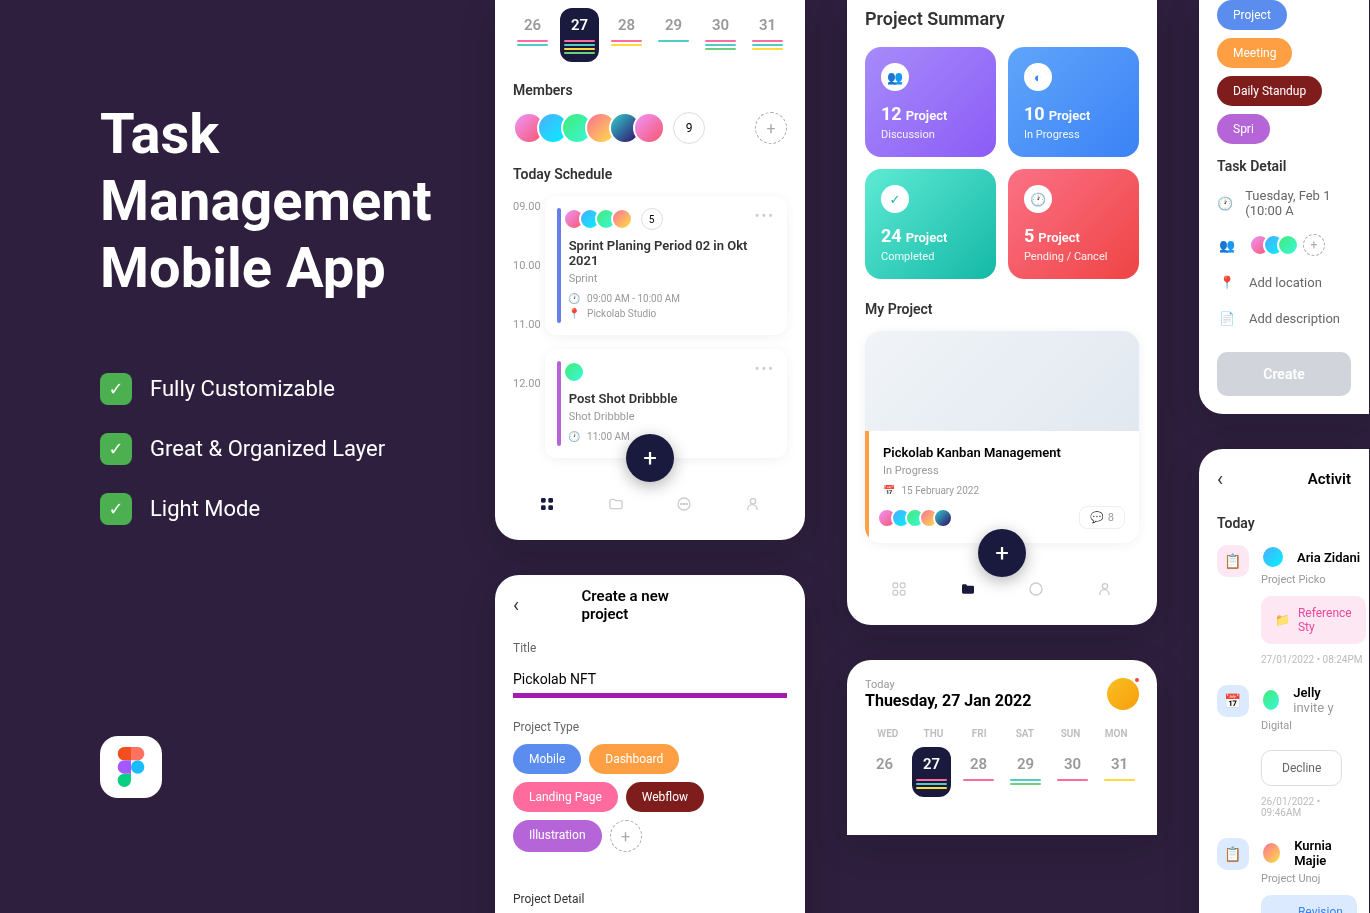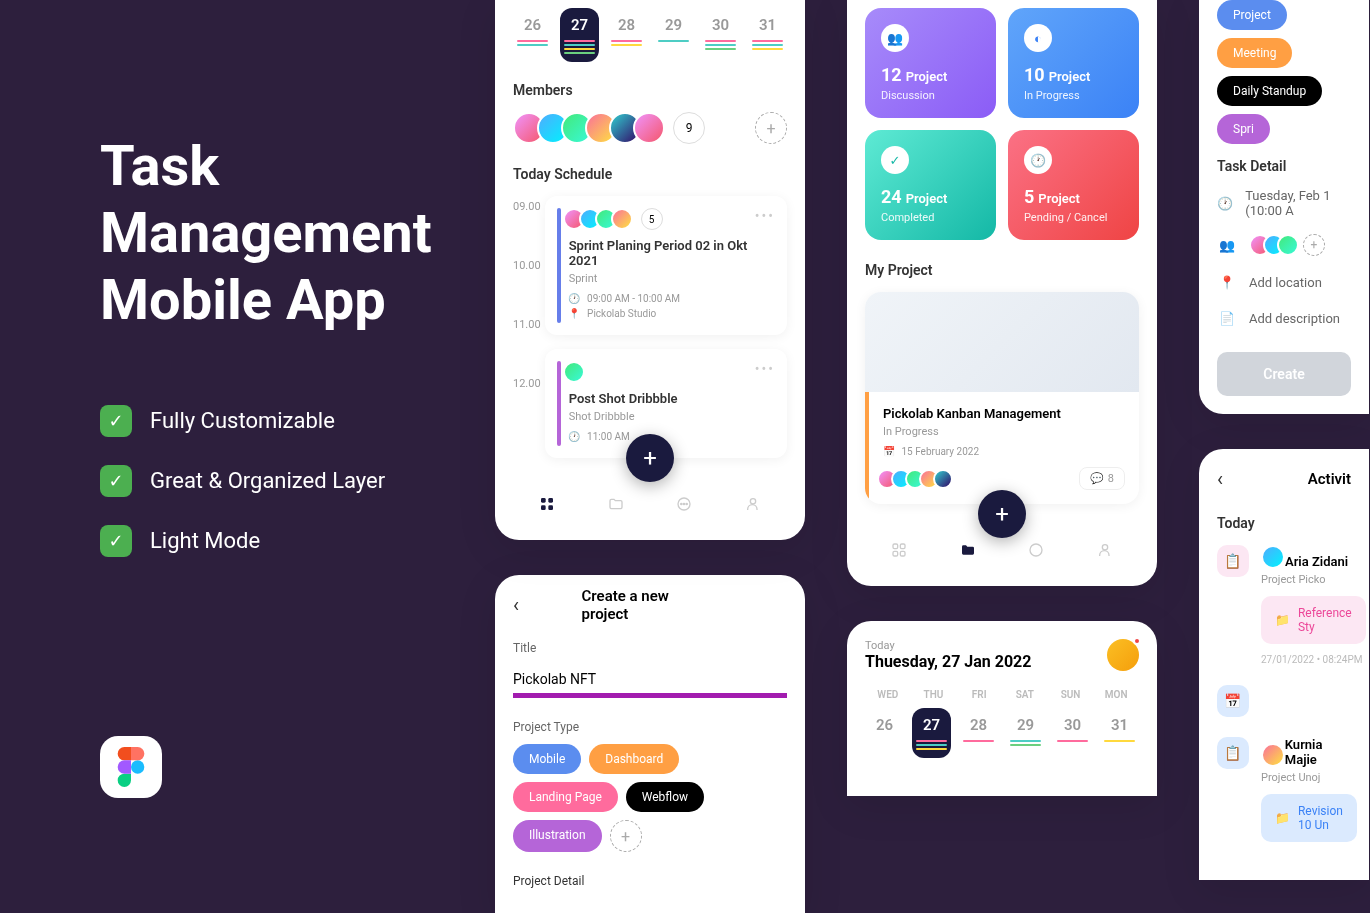--- a/index.html
+++ b/index.html
@@ -1,17 +1,17 @@
 <!DOCTYPE html>
 <html><head>
 <meta charset="utf-8">
 <style>
 *{margin:0;padding:0;box-sizing:border-box;font-family:-apple-system,BlinkMacSystemFont,"Segoe UI",Roboto,sans-serif}
 body{background:#2d1f3d;width:1370px;height:913px;overflow:hidden;position:relative}
-.hero{position:absolute;left:100px;top:133px;color:#fff}
+.hero{position:absolute;left:100px;top:101px;color:#fff}
 .hero h1{font-size:56px;font-weight:700;line-height:1.2;margin-bottom:70px}
 .features{display:flex;flex-direction:column;gap:28px}
 .feat{display:flex;align-items:center;gap:18px}
 .check{width:32px;height:32px;background:#4caf50;border-radius:8px;display:flex;align-items:center;justify-content:center;color:#fff;font-size:18px}
 .feat-text{font-size:22px}
 .figma{position:absolute;left:100px;bottom:115px;width:62px;height:62px;background:#fff;border-radius:18px;display:flex;align-items:center;justify-content:center}
 .figma svg{width:28px;height:40px}
 .phones{position:absolute;left:495px;top:0;display:flex;gap:42px}
 .col{display:flex;flex-direction:column;gap:35px}
 .phone{width:310px;background:#fff;border-radius:24px;padding:18px;box-shadow:0 10px 40px rgba(0,0,0,0.1)}
@@ -54,23 +54,23 @@
 .bottomnav{display:flex;justify-content:space-around;padding:14px 0 6px;margin-top:20px}
 .nav-ic{width:24px;height:24px;display:flex;align-items:center;justify-content:center;color:#ccc}
 .nav-ic.active{color:#1a1a3e}
 
 
 .back-hdr{display:flex;align-items:center;position:relative;margin-bottom:24px}
 .back-btn{font-size:20px;color:#333;cursor:pointer}
 .hdr-title{position:absolute;left:50%;transform:translateX(-50%);font-size:15px;font-weight:600}
 .field-label{font-size:12px;color:#666;margin-bottom:10px}
 .text-input{border:none;border-bottom:5px solid #a21caf;padding:6px 0;font-size:14px;width:100%;margin-bottom:22px;outline:none}
-.chips{display:flex;flex-wrap:wrap;gap:8px;margin-bottom:22px}
+.chips{display:flex;flex-wrap:wrap;gap:8px;margin-bottom:40px}
 .chip{padding:8px 16px;border-radius:18px;font-size:12px;color:#fff;cursor:pointer}
-.c-blue{background:#5b8def}.c-orange{background:#ff9f43}.c-pink{background:#ff6b9d}.c-teal{background:#000000}.c-purple{background:#b565d8}
+.c-blue{background:#5b8def}.c-orange{background:#ff9f43}.c-pink{background:#ff6b9d}.c-teal{background:#7f1d1d}.c-purple{background:#b565d8}
 
 
 .summary-grid{display:grid;grid-template-columns:1fr 1fr;gap:12px;margin-bottom:22px}
 .scard{border-radius:16px;padding:16px;color:#fff;min-height:100px}
 .scard-ic{width:28px;height:28px;border-radius:50%;background:#fff;display:flex;align-items:center;justify-content:center;margin-bottom:12px;font-size:13px}
 .scard-num{font-size:18px;font-weight:700}
 .scard-label{font-size:13px;font-weight:600}
 .scard-sub{font-size:11px;opacity:0.9;margin-top:4px}
 .sc1{background:linear-gradient(135deg,#a78bfa,#8b5cf6)}.sc1 .scard-ic{color:#8b5cf6}
 .sc2{background:linear-gradient(135deg,#60a5fa,#3b82f6)}.sc2 .scard-ic{color:#3b82f6}
@@ -98,21 +98,21 @@
 .detail-row{display:flex;align-items:center;gap:12px;font-size:13px;color:#666;margin-bottom:16px}
 .detail-ic{width:20px;height:20px;color:#bbb;display:flex;align-items:center;justify-content:center}
 .create-btn{width:100%;padding:14px;background:#d1d5db;color:#fff;border:none;border-radius:10px;font-size:14px;font-weight:600;margin-top:8px}
 
 
 .activity-item{display:flex;gap:12px;margin-bottom:20px}
 .act-badge{width:32px;height:32px;border-radius:10px;display:flex;align-items:center;justify-content:center;font-size:14px;flex-shrink:0}
 .ab-pink{background:#fce7f3;color:#ec4899}
 .ab-blue{background:#dbeafe;color:#3b82f6}
 .act-content{flex:1}
-.act-user{display:flex;align-items:flex-end;gap:0;margin-bottom:4px}
+.act-user{display:flex;align-items:center;gap:12px;margin-bottom:4px}
 .act-name{font-size:13px;font-weight:600}
 .act-sub{font-size:11px;color:#999;margin-bottom:10px}
 .act-attach{display:inline-flex;align-items:center;gap:8px;padding:10px 14px;border-radius:10px;font-size:12px}
 .att-pink{background:#fce7f3;color:#ec4899}
 .att-blue{background:#dbeafe;color:#3b82f6}
 .act-meta{font-size:10px;color:#bbb;margin-top:10px}
 .decline-btn{display:inline-block;padding:10px 20px;border:1px solid #ddd;border-radius:10px;font-size:12px;color:#666;margin-top:8px}
 
 .icon-svg{width:16px;height:16px}
 </style>
@@ -311,20 +311,21 @@
         <div class="chip c-purple">Illustration</div>
         <div class="add-dashed">+</div>
       </div>
       <div class="field-label" style="color:#333;font-weight:400">Project Detail</div>
     </div>
   </div>
 
   <div class="col">
 
     <div class="phone tall" style="position:relative;padding-top:8px">
+      <div class="sec-title" style="font-size:18px;margin-bottom:18px">Project Summary</div>
       <div class="summary-grid">
         <div class="scard sc1">
             <div class="scard-ic">👥</div>
             <div><span class="scard-num">12</span> <span class="scard-label">Project</span></div>
             <div class="scard-sub">Discussion</div>
           </div>
         <div class="scard sc2">
             <div class="scard-ic">◐</div>
             <div><span class="scard-num">10</span> <span class="scard-label">Project</span></div>
             <div class="scard-sub">In Progress</div>
@@ -499,20 +500,29 @@
           <div class="act-sub">Project Picko</div>
           <div class="act-attach att-pink">
               <span>📁</span>
               <span>Reference Sty</span>
             </div>
           <div class="act-meta">27/01/2022  •  08:24PM</div>
         </div>
       </div>
       <div class="activity-item">
         <div class="act-badge ab-blue">📅</div>
+        <div class="act-content">
+          <div class="act-user">
+              <div class="avatar av3" style="width:24px;height:24px"></div>
+              <span class="act-name"><span>Jelly</span> <span style="font-weight:400;color:#999">invite y</span></span>
+            </div>
+          <div class="act-sub">Digital</div>
+          <div class="decline-btn">Decline</div>
+          <div class="act-meta">26/01/2022  •  09:46AM</div>
+        </div>
       </div>
       <div class="activity-item">
         <div class="act-badge ab-blue">📋</div>
         <div class="act-content">
           <div class="act-user">
               <div class="avatar av4" style="width:24px;height:24px"></div>
               <span class="act-name">Kurnia Majie</span>
             </div>
           <div class="act-sub">Project Unoj</div>
           <div class="act-attach att-blue">

